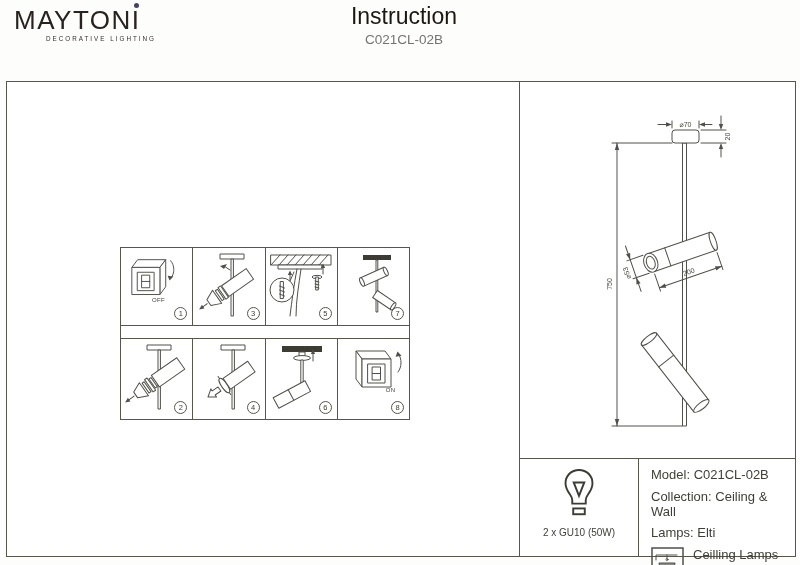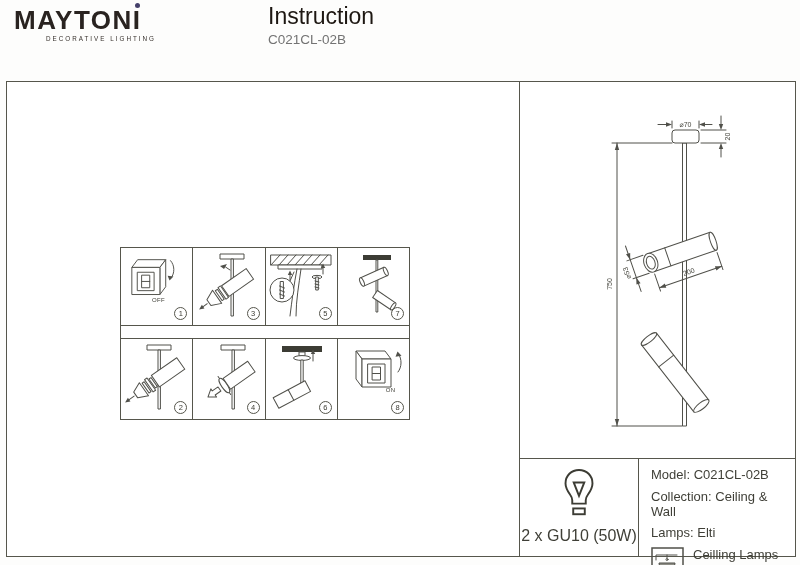--- a/index.html
+++ b/index.html
@@ -1,26 +1,26 @@
 <!DOCTYPE html>
 <html><head>
 <meta charset="utf-8">
 <style>
   html,body{margin:0;padding:0}
   body{width:800px;height:565px;position:relative;background:#fdfdfc;
        font-family:"Liberation Sans",sans-serif;color:#2b2622;overflow:hidden}
 
   
   .hdr-brand{position:absolute;left:14px;top:7px;width:142px}
-  .brand-wrap{position:relative;display:inline-block;font-size:26px;font-weight:bold;
+  .brand-wrap{position:relative;display:inline-block;font-size:26px;font-weight:normal;
               letter-spacing:1.5px;color:#292320;line-height:1}
   .brand-dot{position:absolute;right:2px;top:-4px;width:5px;height:5px;border-radius:50%;
              background:#45406a}
   .brand-tagline{font-size:6.3px;letter-spacing:2px;text-align:right;color:#37312c;margin-top:2px}
-  .hdr-titles{position:absolute;left:268px;top:3px;width:240px;text-align:left}
+  .hdr-titles{position:absolute;left:284px;top:3px;width:240px;text-align:center}
   .doc-title{font-size:23px;color:#1d1712}
   .doc-model{font-size:13.5px;margin-top:2px;color:#737373}
 
   
   .panel{position:absolute;top:81px;height:476px;border:1px solid #56564c;background:#fff;
          box-sizing:border-box}
   .panel-left{left:6px;width:514px}
   .panel-right{left:519px;width:277px}
 
   
@@ -34,21 +34,21 @@
   .step-num{position:absolute;right:5px;bottom:5px;width:11px;height:11px;
             border:1px solid #56564c;border-radius:50%;font-size:7.5px;line-height:11px;
             text-align:center;color:#3b3b33}
   .step-cap{position:absolute;font-size:6px;color:#3b3b33;letter-spacing:.3px}
 
   
   .spec-row{position:absolute;left:0;top:376px;width:100%;height:99px;
             border-top:1px solid #56564c;display:flex;box-sizing:border-box}
   .spec-bulb{width:119px;border-right:1px solid #56564c;box-sizing:border-box;text-align:center}
   .spec-bulb svg{margin-top:9px}
-  .lamp-info{font-size:16px;color:#3f3f37;margin-top:3px}
+  .lamp-info{font-size:10px;color:#3f3f37;margin-top:3px}
   .spec-details{flex:1;padding:8px 0 0 12px;font-size:13px;color:#3f3f37}
   .spec-line{margin-bottom:6.5px}
   .category-row{display:flex;align-items:flex-start;margin-top:3px}
   .category-row svg{margin-right:9px}
 
   
   .s{stroke:#50504a;fill:none;stroke-width:1;stroke-linecap:round;stroke-linejoin:round}
   .sf{stroke:#50504a;fill:#ffffff;stroke-width:1;stroke-linejoin:round}
   .sd{fill:#3c3c34;stroke:none}
   .ar{fill:#50504a;stroke:none}

